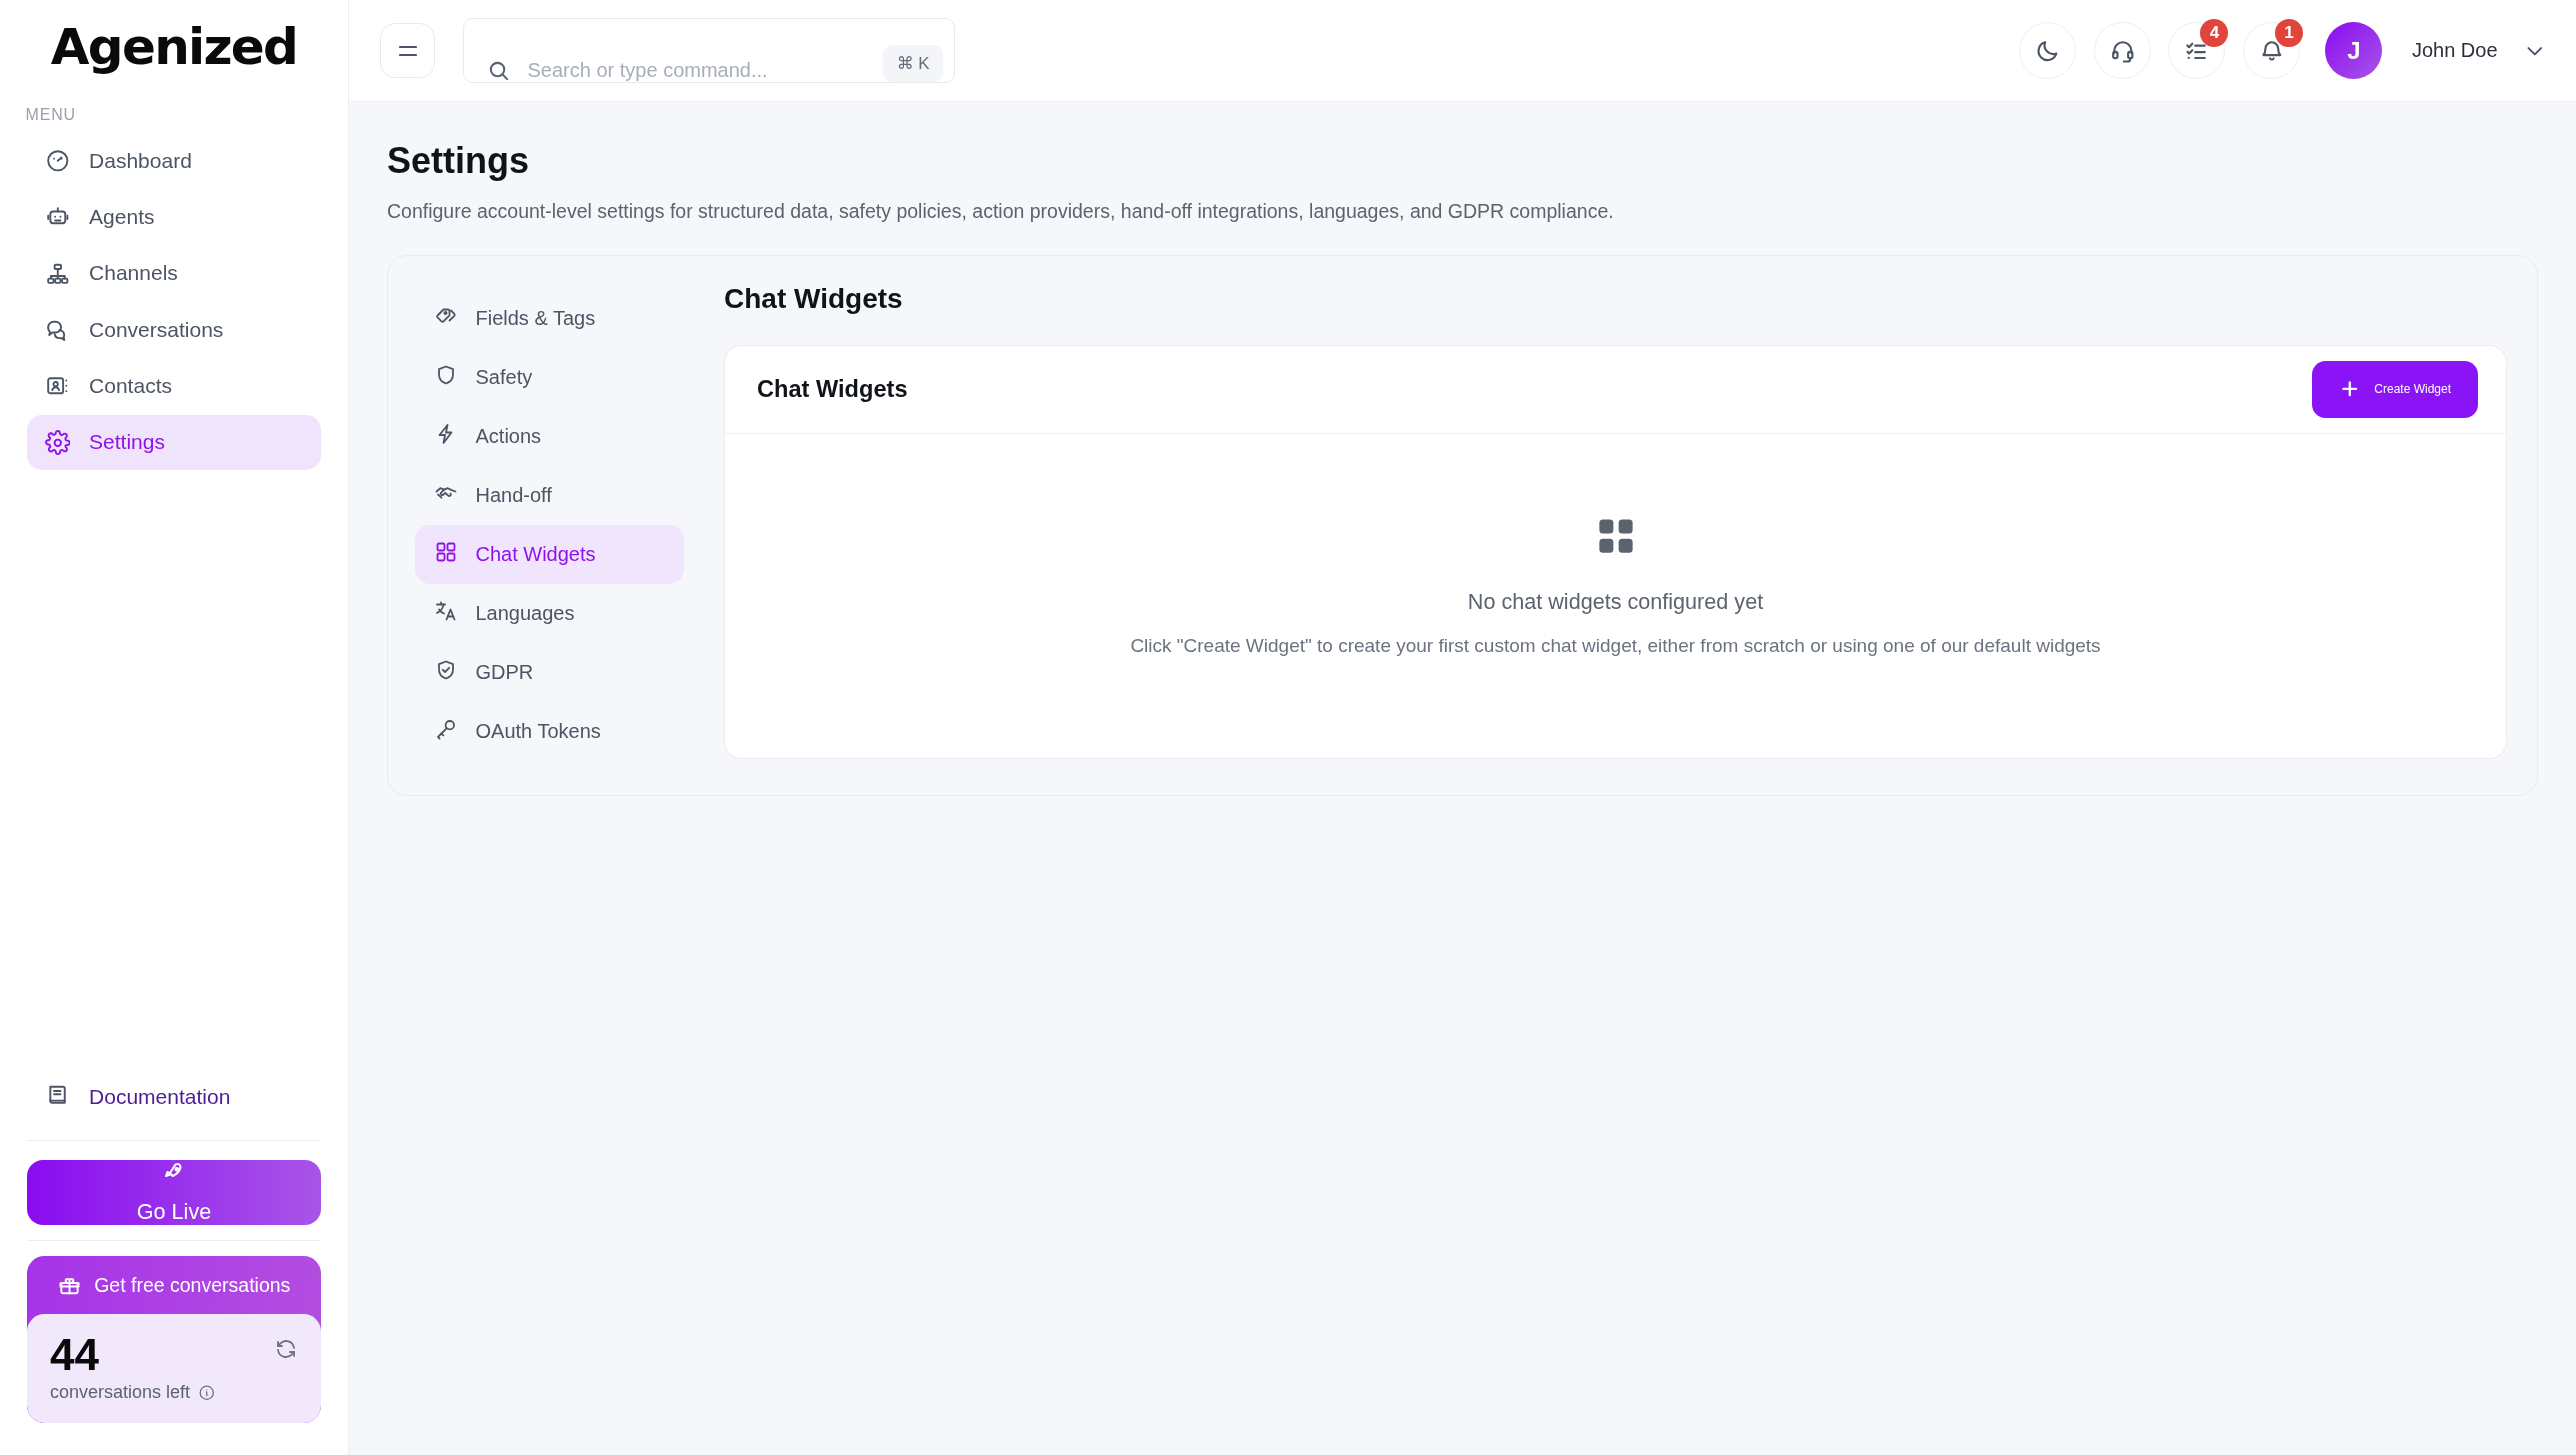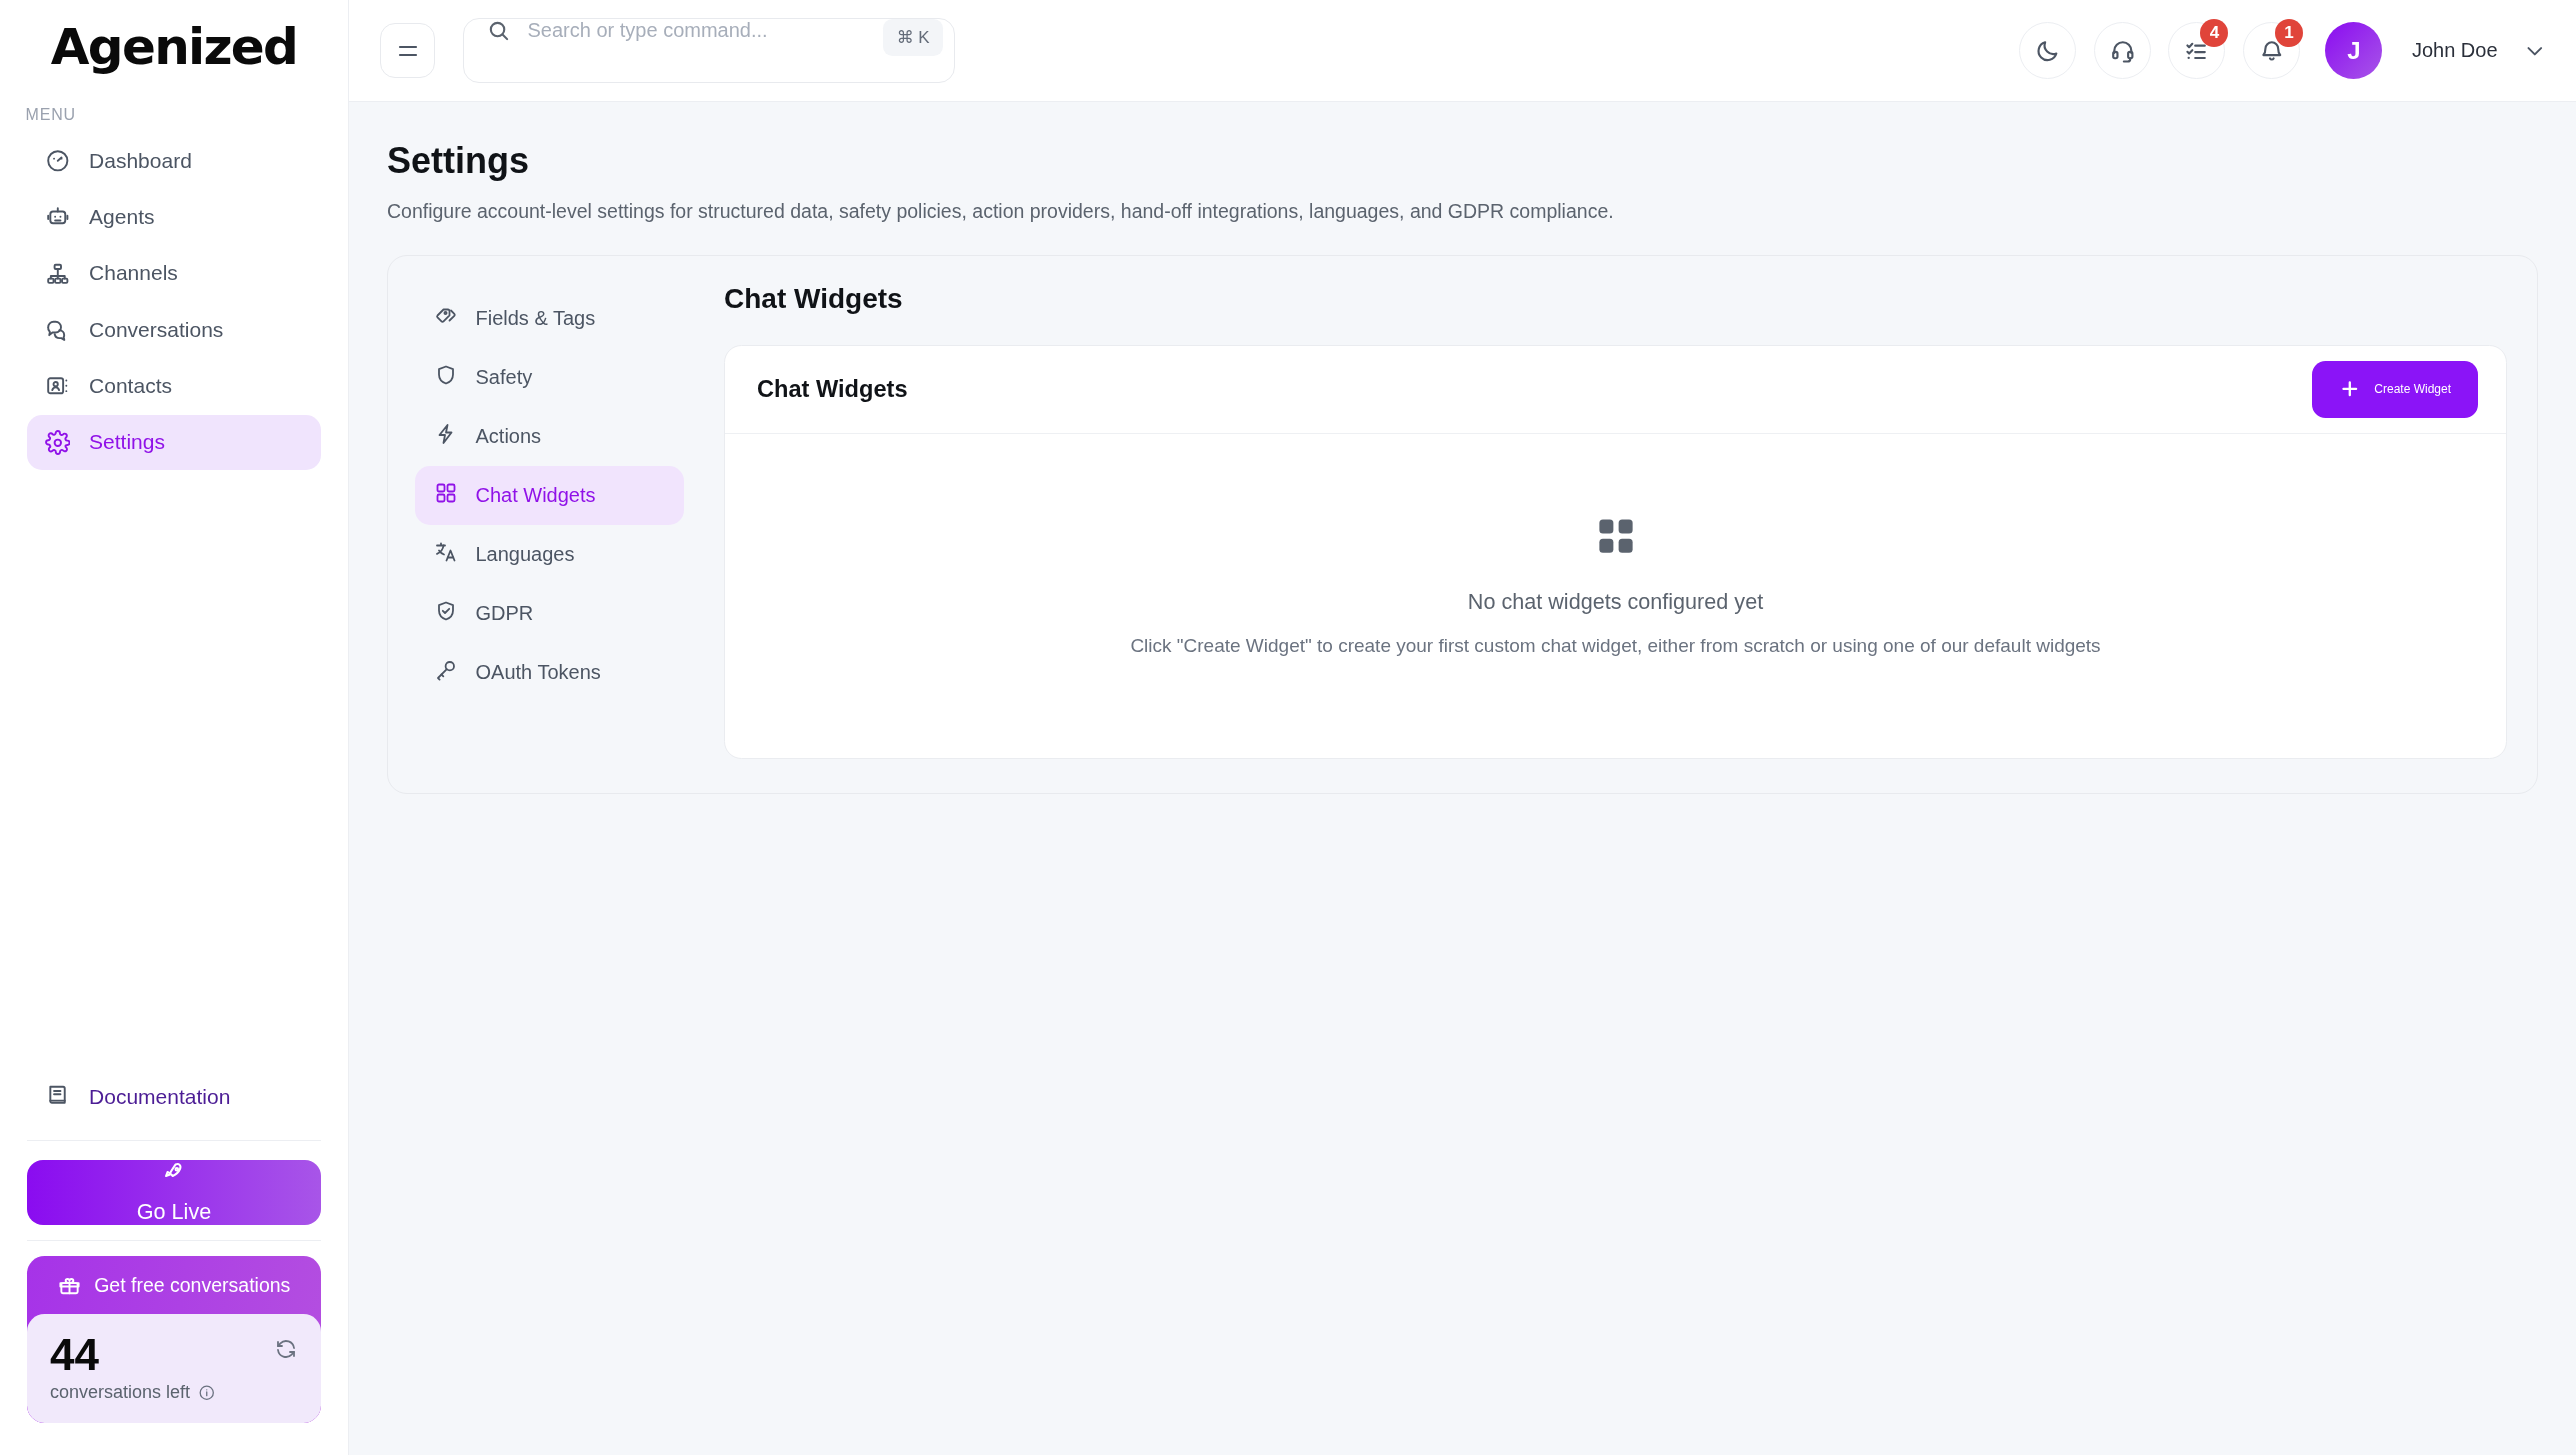--- a/index.html
+++ b/index.html
@@ -109,23 +109,23 @@
   .hamburger {
     width: 55px; height: 55px; border-radius: 15px;
     border: 1.3px solid #E8EAEE; background: #fff;
     display: flex; align-items: center; justify-content: center;
     cursor: pointer;
   }
   .hamburger svg { stroke: #4C5563; stroke-width: 2.2; stroke-linecap: round; width: 24px; height: 24px; }
   .search {
     margin-left: 28px;
     width: 492px; height: 65px;
-    border: 1.3px solid #E8EAEE; border-radius: 16px;
+    border: 1.3px solid #E8EAEE; border-radius: 10px;
     background: #fff;
-    display: flex; align-items: flex-start; padding: 0 10.8px 0 23px; gap: 17.5px;
+    display: flex; align-items: flex-end; padding: 0 10.8px 0 23px; gap: 17.5px;
     cursor: text;
   }
   .search svg { stroke: #5B636E; fill: none; stroke-width: 2.2; width: 23px; height: 23px;
     stroke-linecap: round; }
   .search-input {
     flex: 1 1 auto; border: none; outline: none; background: transparent;
     font-family: "Liberation Sans", sans-serif;
     font-size: 20px; color: #1F2430;
   }
   .search-input::placeholder { color: #A7AEBA; }
@@ -455,20 +455,28 @@
                     <path d="M12 3.5l7 2.6v5.3c0 4.3-2.9 7.6-7 9.1-4.1-1.5-7-4.8-7-9.1V6.1z"></path>
                   </svg></span>
               <span>Safety</span>
             </div>
             <div class="snav-item">
               <span class="ico"><svg viewBox="0 0 24 24">
                     <path d="M13.5 3l-8 10h5.5l-1.5 8 8-10.5h-5.5z"></path>
                   </svg></span>
               <span>Actions</span>
             </div>
+            <div class="snav-item">
+              <span class="ico"><svg viewBox="0 0 24 24">
+                    <path d="M2.5 10.5l3.8-3.3 4 1.4 3.4-1.4 4 1.9 3.8 1.4"></path>
+                    <path d="M10.3 8.6l-3.2 3a1.5 1.5 0 002 2.2l2.2-1.8 3 2.6a1.5 1.5 0 002.2-2"></path>
+                    <path d="M4 13.5l3.5 3.2"></path>
+                  </svg></span>
+              <span>Hand-off</span>
+            </div>
             <div class="snav-item active">
               <span class="ico"><svg viewBox="0 0 24 24">
                     <rect x="3.5" y="3.5" width="7" height="7" rx="1.5"></rect>
                     <rect x="13.5" y="3.5" width="7" height="7" rx="1.5"></rect>
                     <rect x="3.5" y="13.5" width="7" height="7" rx="1.5"></rect>
                     <rect x="13.5" y="13.5" width="7" height="7" rx="1.5"></rect>
                   </svg></span>
               <span>Chat Widgets</span>
             </div>
             <div class="snav-item">

